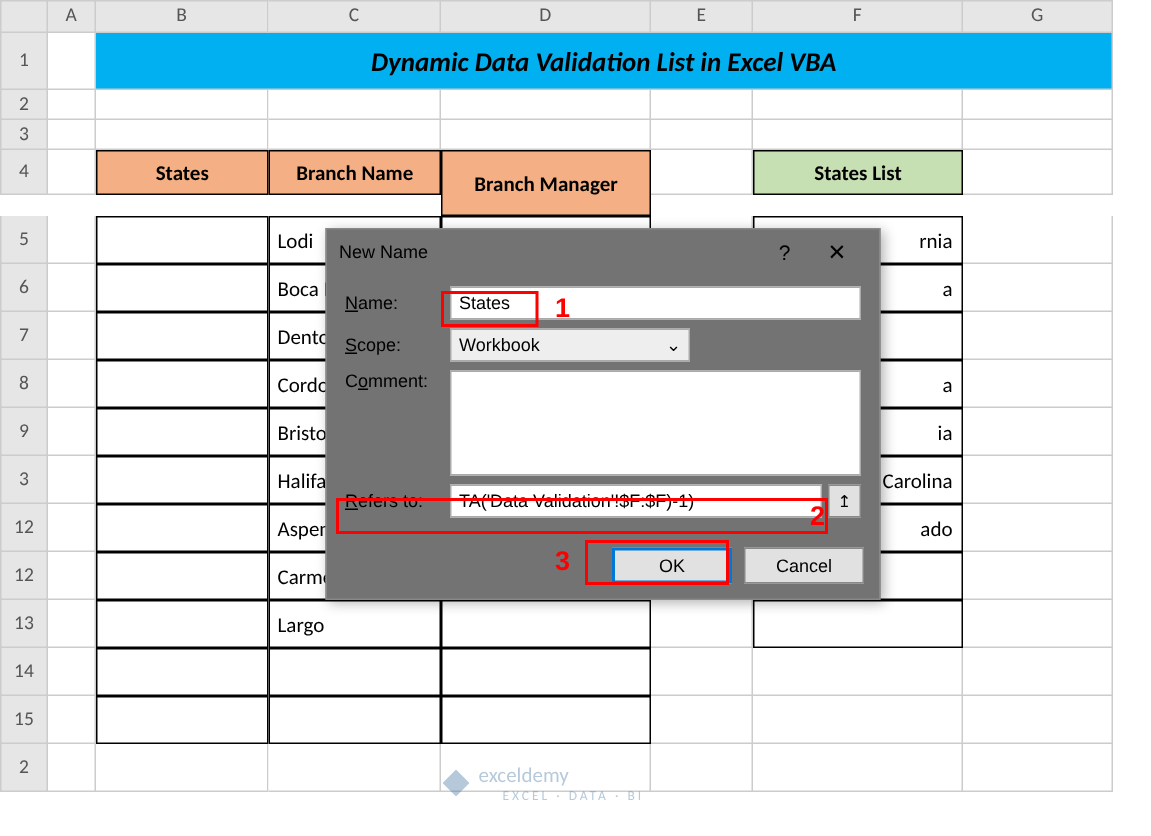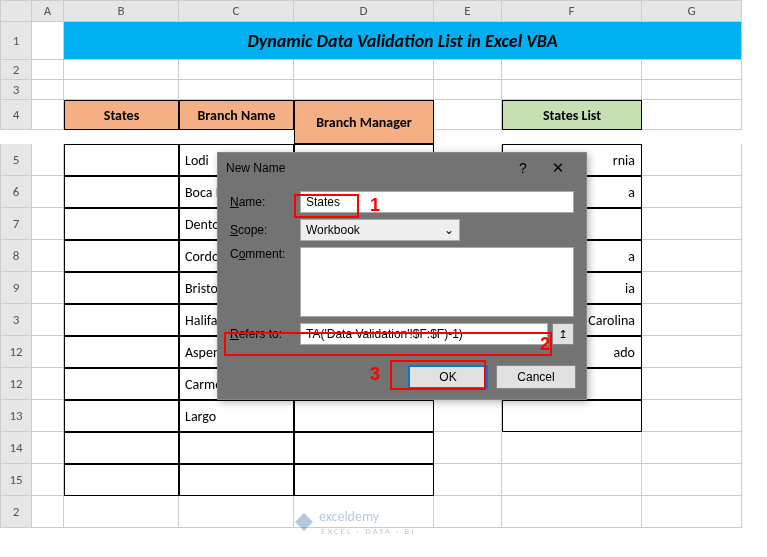--- a/index.html
+++ b/index.html
@@ -29,21 +29,21 @@
 .dlg-textarea { flex: 1; border: 1px solid #aaa; background: #fff; height: 70px; resize: none; font-size: 12px; padding: 3px; }
 .dlg-row-top { align-items: flex-start; }
 .dlg-buttons { display: flex; justify-content: flex-end; gap: 8px; padding: 6px 10px 10px; }
 .dlg-btn { width: 80px; height: 24px; border: 1px solid #888; background: #e1e1e1; font-size: 12px; cursor: default; }
 .dlg-btn.ok { border: 2px solid #0078d7; }
 .collapse-btn { width: 22px; height: 22px; border: 1px solid #888; background: #e1e1e1; margin-left: 4px; display: flex; align-items: center; justify-content: center; font-size: 11px; }
 .redbox { position: absolute; border: 2px solid #ff0000; pointer-events: none; }
 .rednum { position: absolute; color: #ff0000; font-weight: bold; font-size: 18px; font-family: Arial; pointer-events: none; }
 .watermark { position: absolute; left: 295px; top: 508px; display: flex; align-items: center; opacity: 0.4; font-size: 14px; color: #4a7ba6; pointer-events: none; }
 .watermark .logo { width: 18px; height: 18px; background: #4a7ba6; margin-right: 6px; clip-path: polygon(50% 0, 100% 50%, 50% 100%, 0 50%); }
-.watermark .sub { font-size: 9px; letter-spacing: 2px; margin-left: 2px; display: block; }
+.watermark .sub { font-size: 9px; letter-spacing: 2px; margin-left: 16px; display: block; }
 </style>
 </head>
 <body>
 
 <div class="sheet">
   <div class="colhdr">
     <div class="corner"></div>
   <div class="ch" style="width: 32px;">A</div>
       <div class="ch" style="width: 115px;">B</div>
       <div class="ch" style="width: 115px;">C</div>

